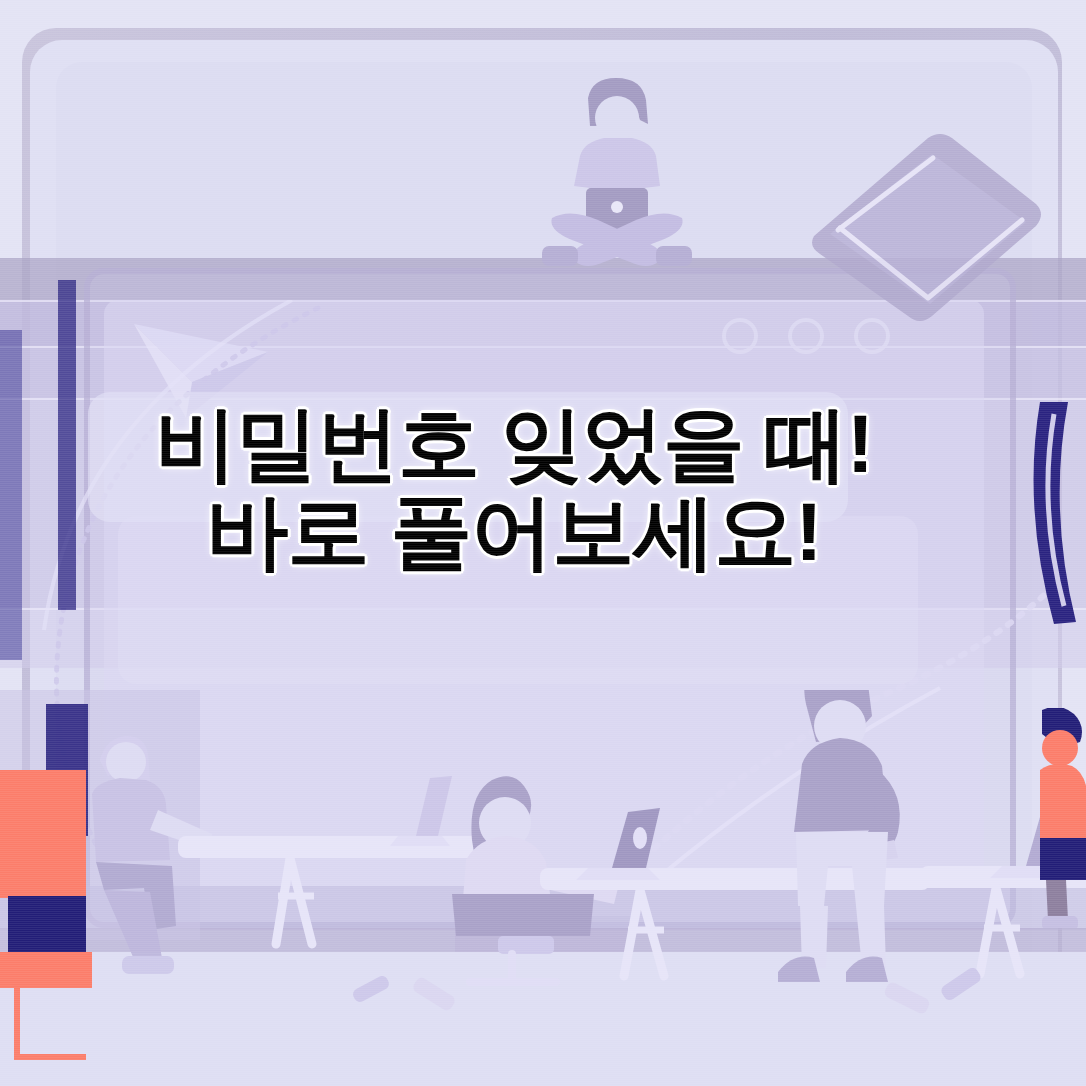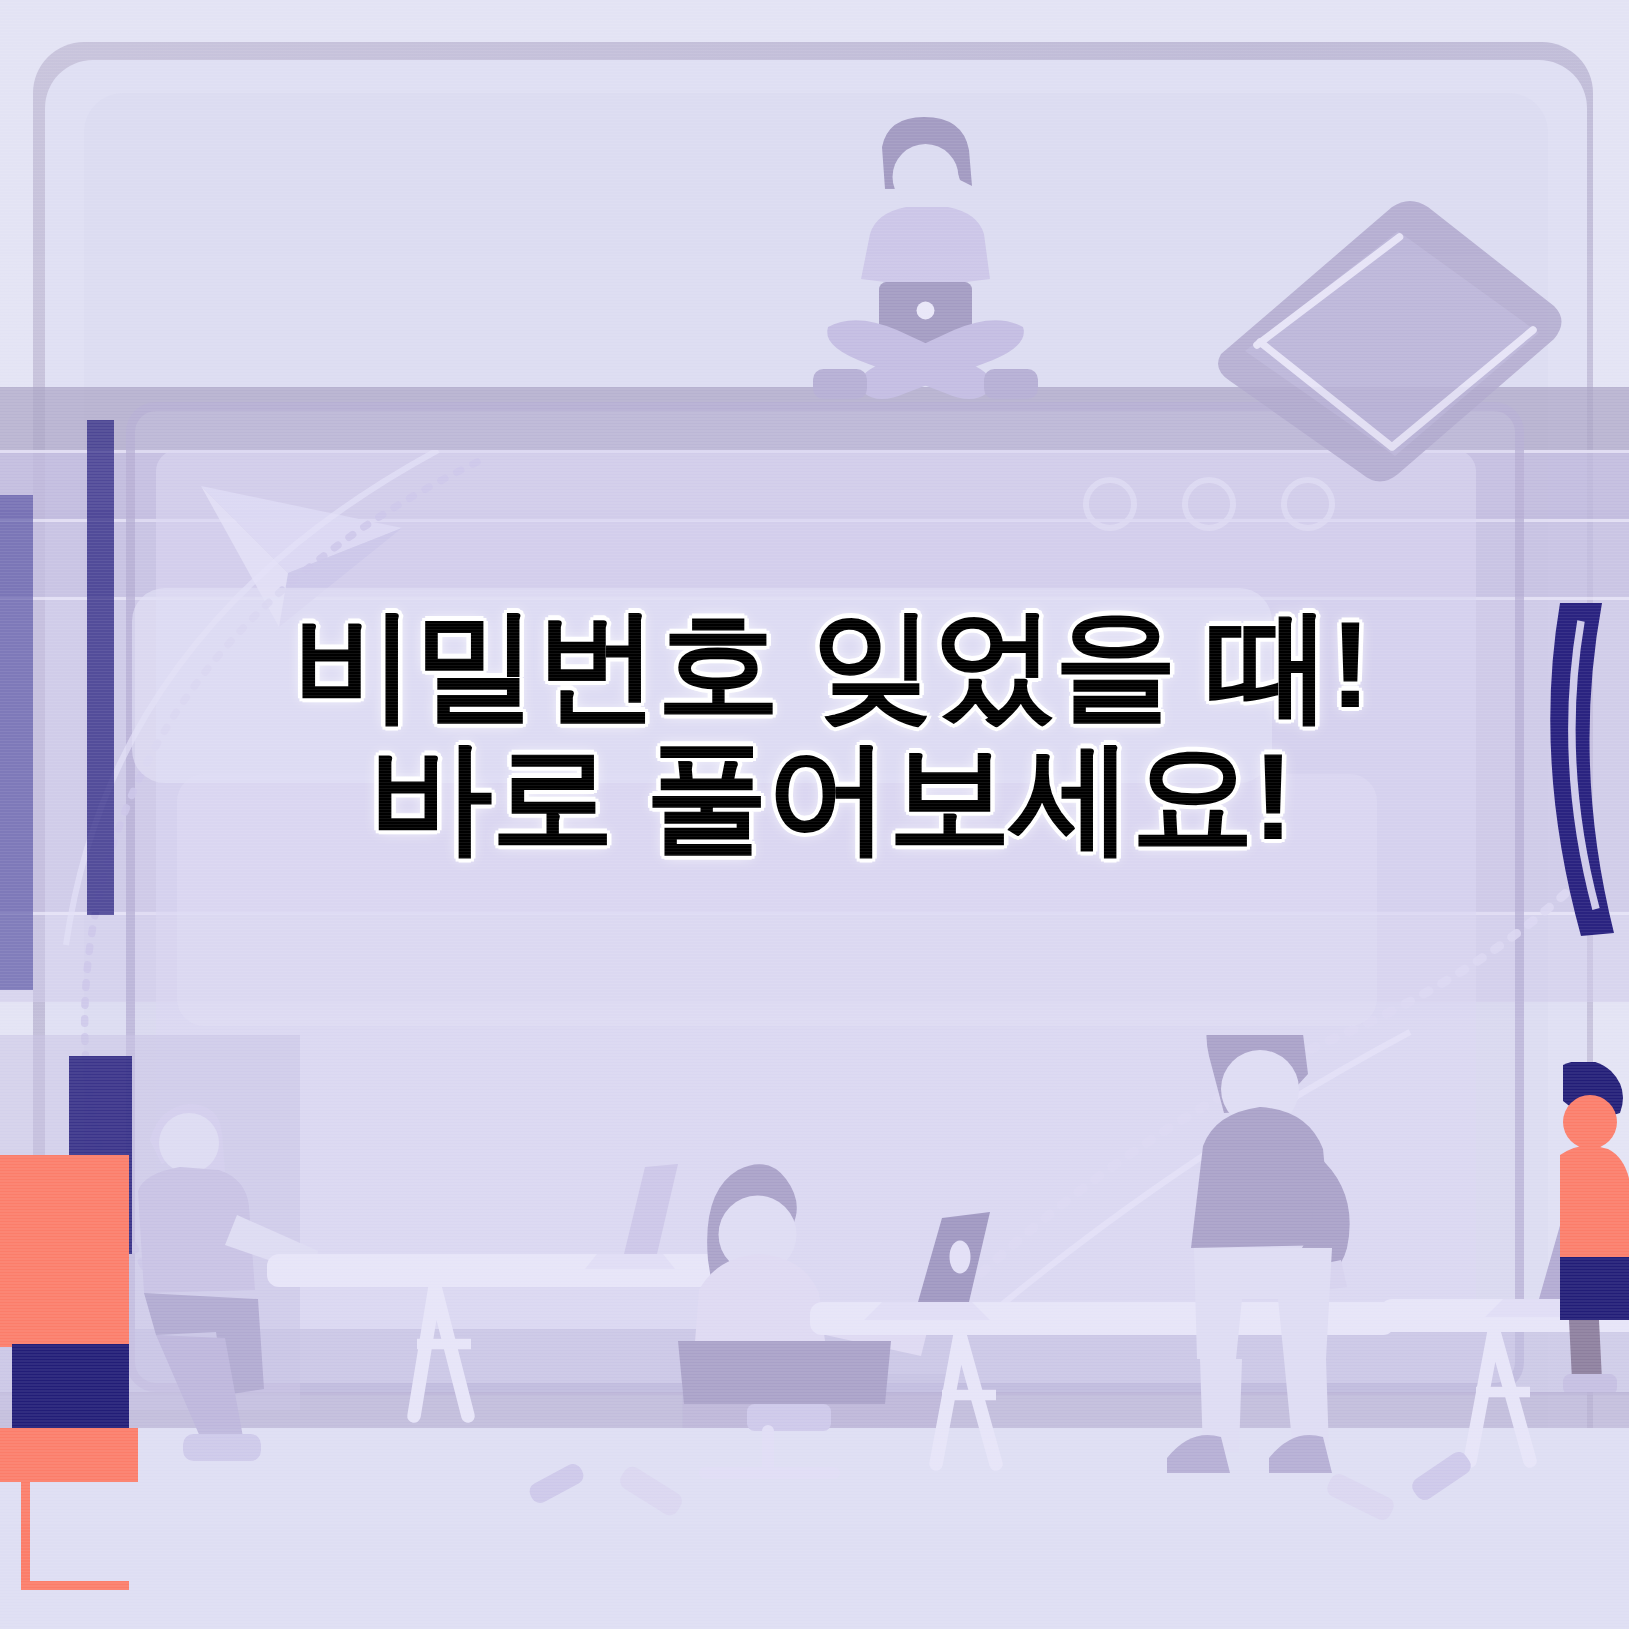--- a/index.html
+++ b/index.html
@@ -99,21 +99,20 @@
   
   .navy-curve{position:absolute;left:1030px;top:398px;width:70px;height:230px;}
   
   .coral-person{position:absolute;left:1040px;top:708px;width:52px;height:220px;}
   
   .headline{
     position:absolute;left:0;top:404px;width:1028px;
     text-align:center;
     line-height:0.98;
     z-index:40;
-    padding-left:40px;
   }
   .hl-panel{
     position:absolute;left:88px;top:392px;width:760px;height:130px;
     background:rgba(226,224,246,.62);border-radius:22px;z-index:30;
   }
   .hl-panel2{
     position:absolute;left:118px;top:516px;width:800px;height:168px;
     background:rgba(224,222,245,.40);border-radius:18px;z-index:30;
   }
   .hl-line{

